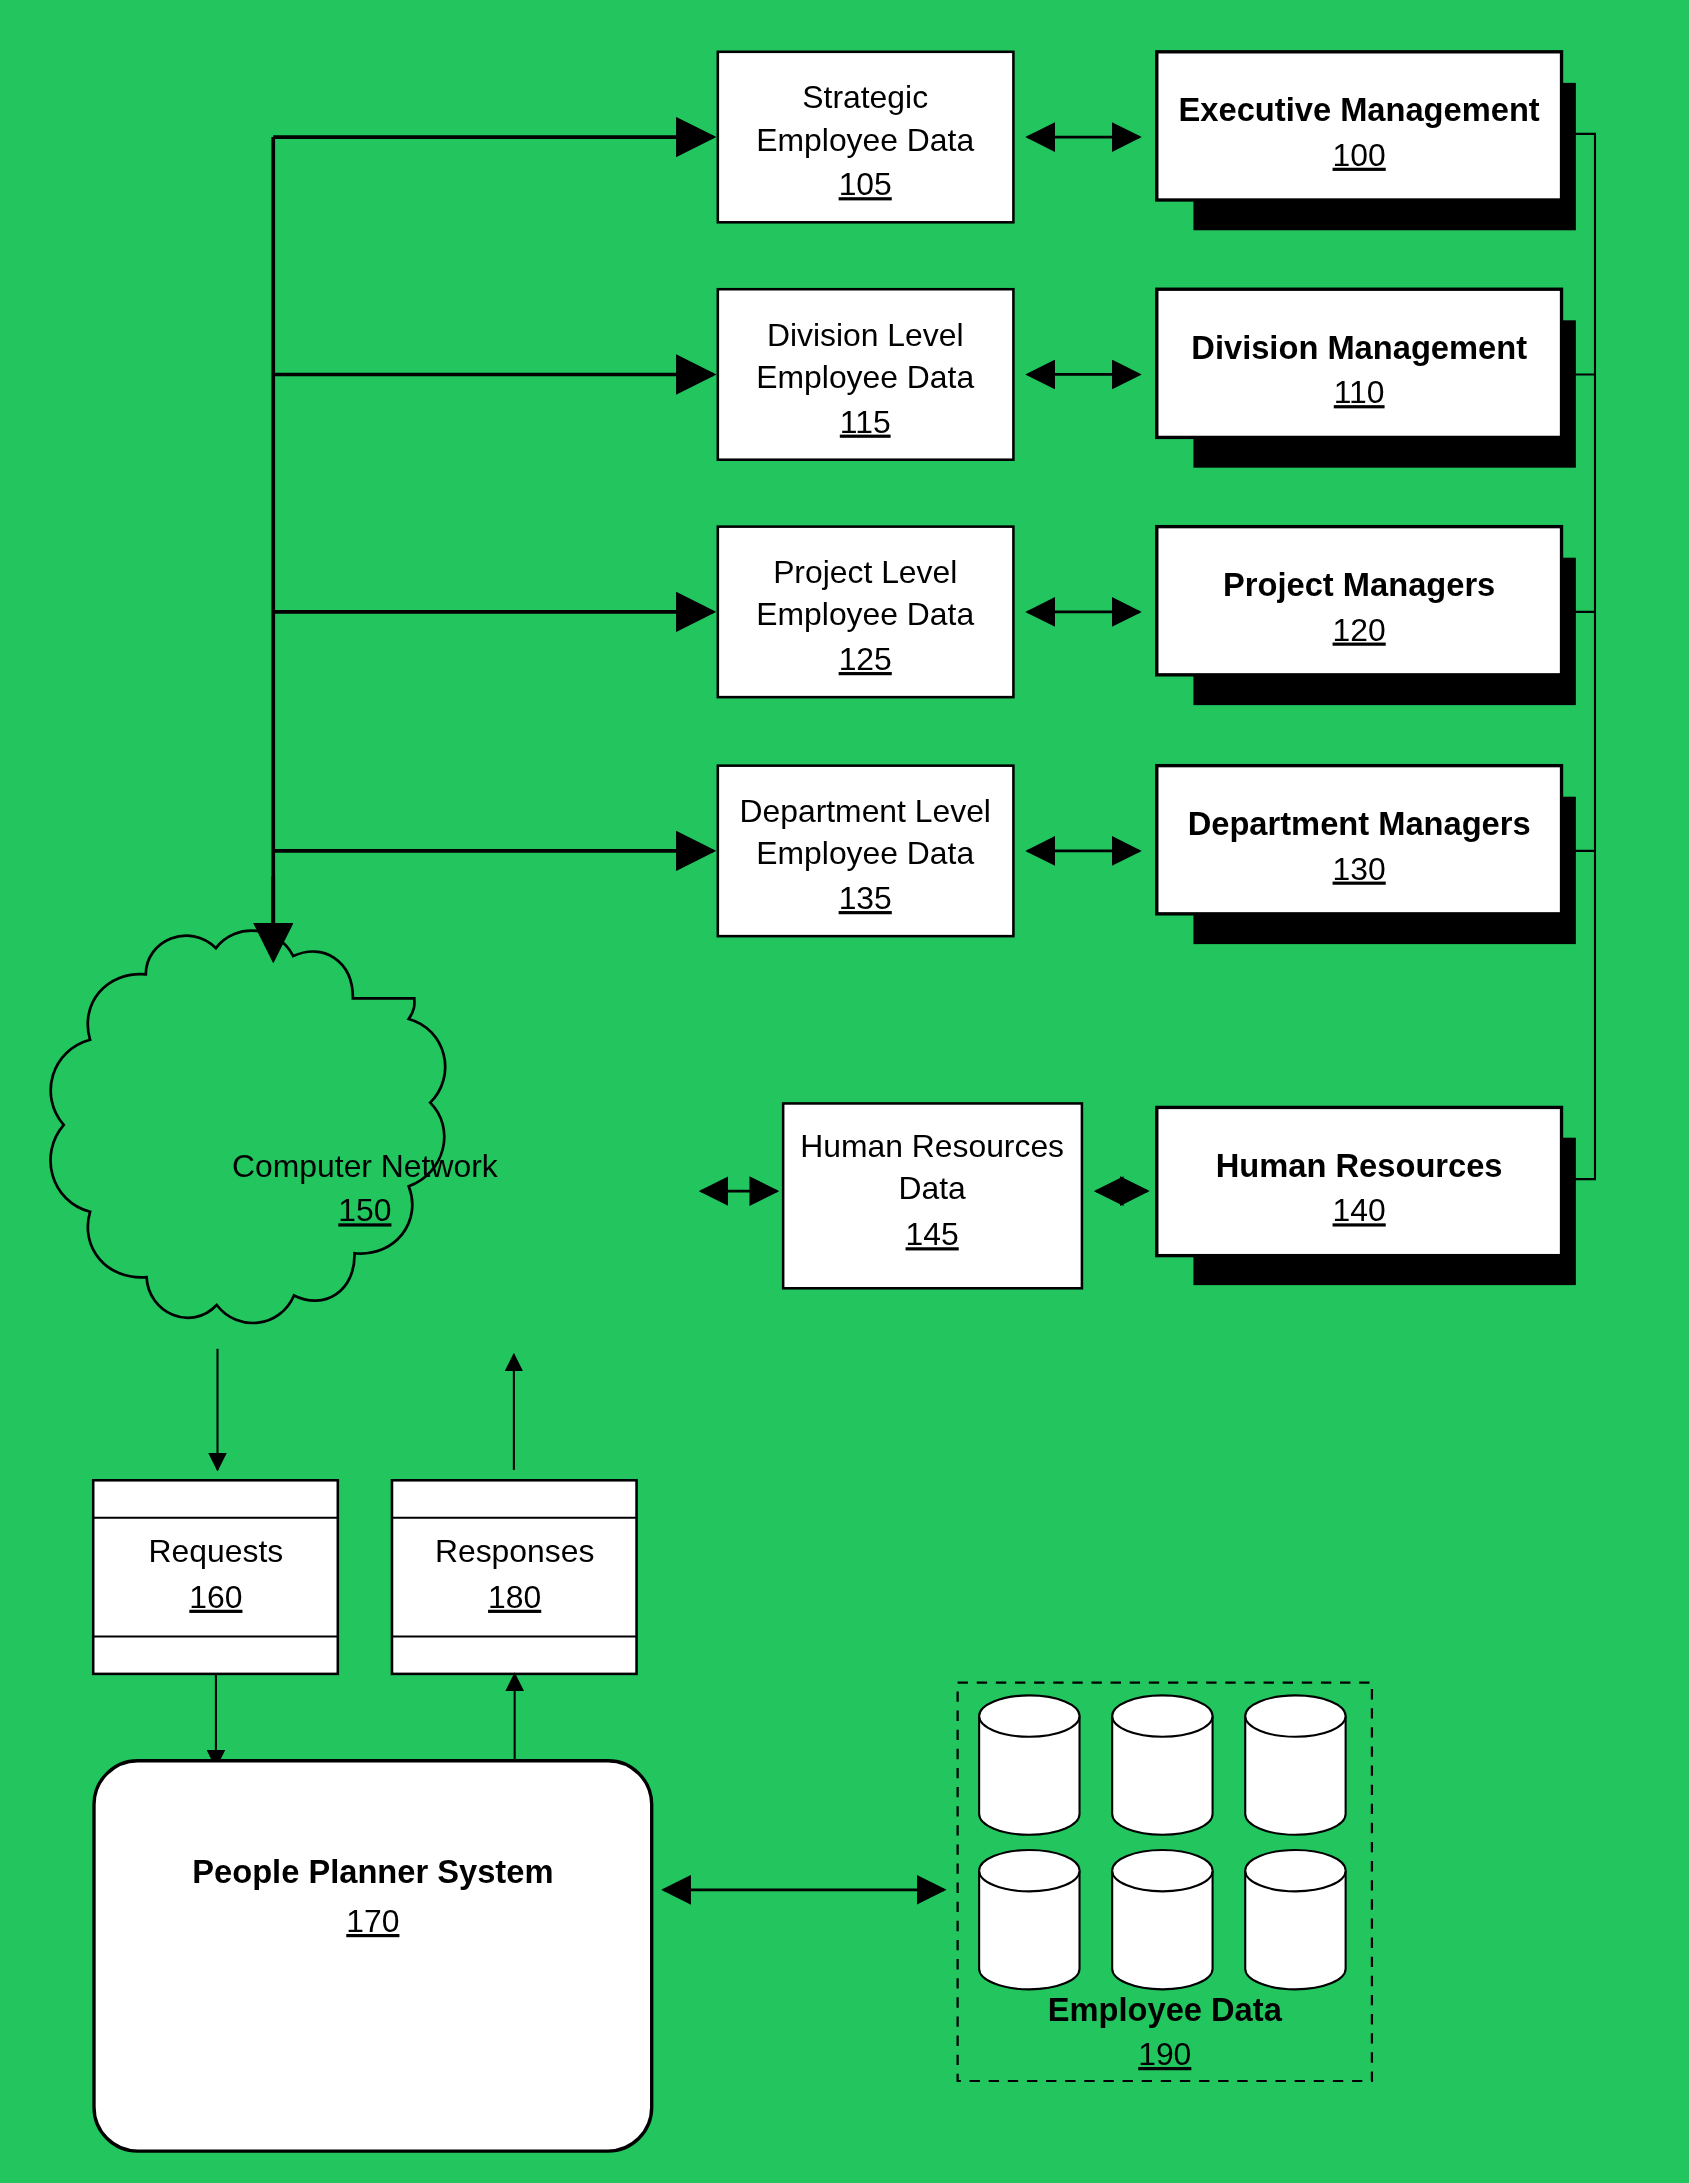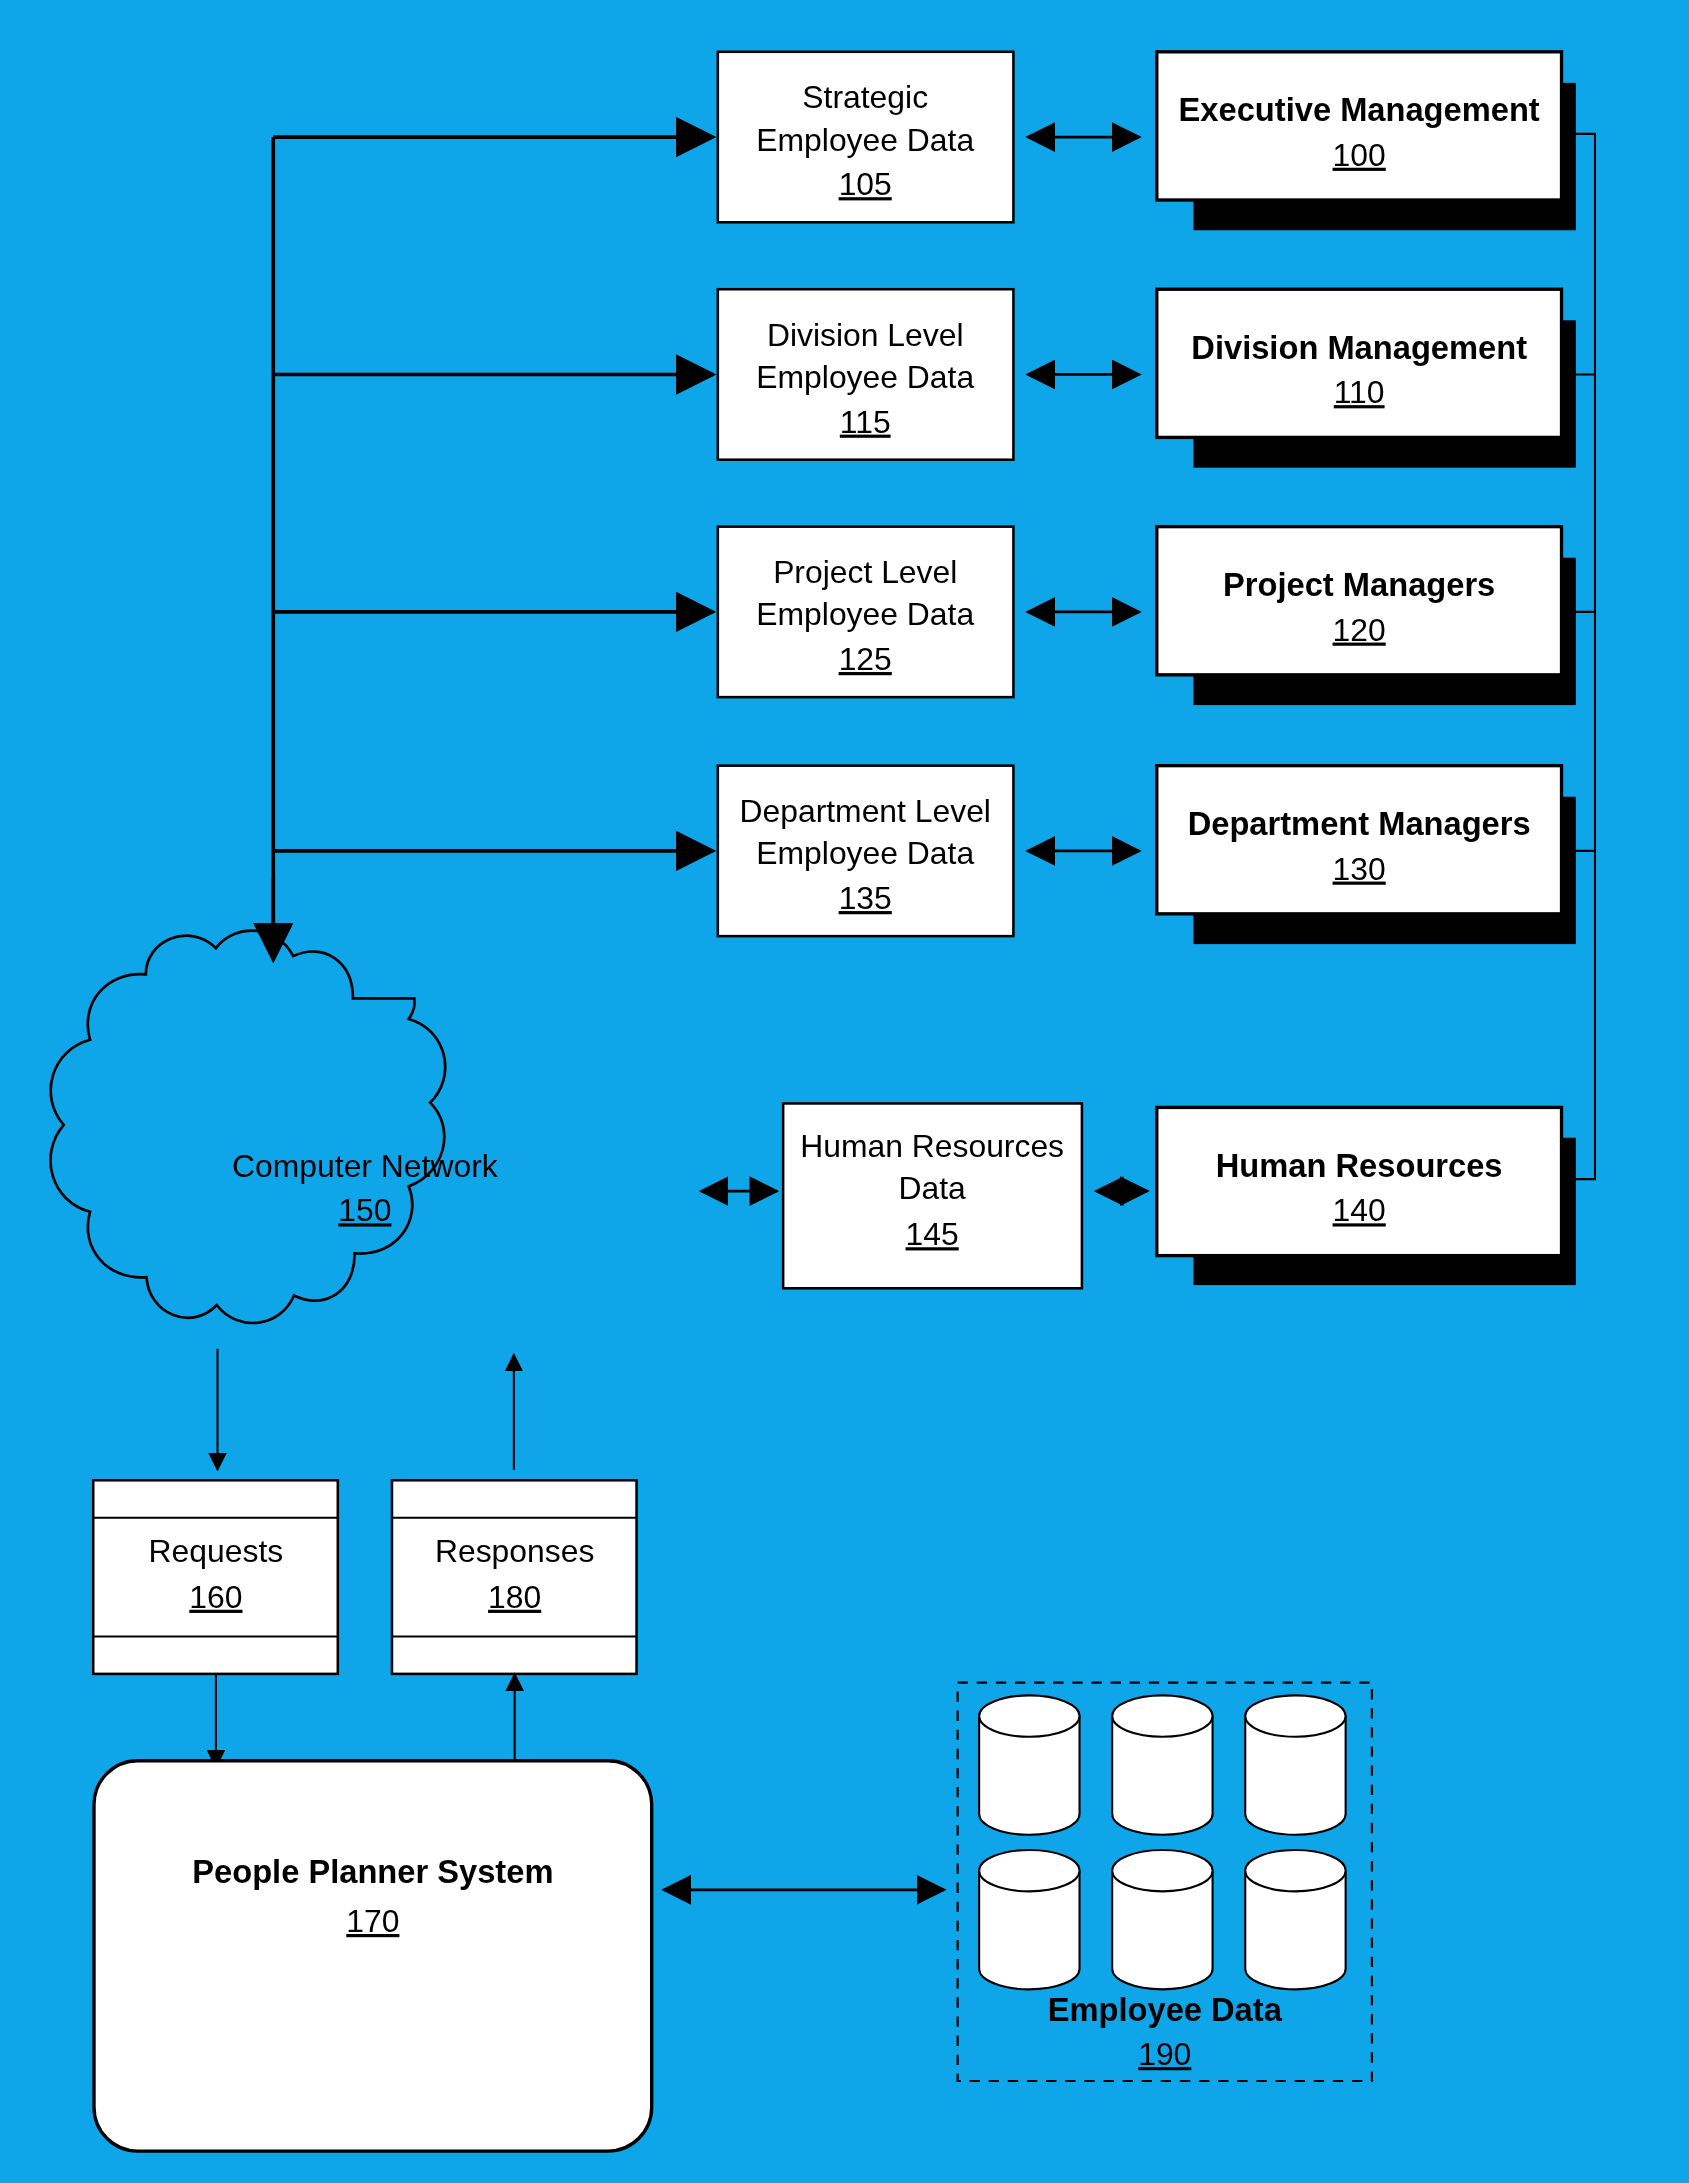--- a/index.html
+++ b/index.html
@@ -1,17 +1,17 @@
 <!DOCTYPE html>
 <html style="font-size:12.7px"><head>
 <meta charset="utf-8">
 <style>
   html,body{margin:0;padding:0;background:#ffffff;}
   body{width:1689px;height:2183px;font-family:"Liberation Sans",sans-serif;}
-  #figure{position:relative;width:1689px;height:2183px;background:#0ea5e9;}
+  #figure{position:relative;width:1689px;height:2183px;background:#22c55e;}
   svg{display:block;}
   .bx-text{font-family:"Liberation Sans",sans-serif;font-size:40px;fill:#000;}
   .bx-text-b{font-family:"Liberation Sans",sans-serif;font-size:41px;font-weight:bold;fill:#000;}
   .ref{font-family:"Liberation Sans",sans-serif;font-size:40px;fill:#000;text-decoration:underline;}
   .ref-b{font-family:"Liberation Sans",sans-serif;font-size:40px;fill:#000;text-decoration:underline;}
   .box{fill:#ffffff;stroke:#000000;stroke-width:3.2;}
   .box-hv{fill:#ffffff;stroke:#000000;stroke-width:4.2;}
   .shadow{fill:#000000;}
   .ln{stroke:#000000;stroke-width:3.4;fill:none;}
   .ln-thin{stroke:#000000;stroke-width:2.6;fill:none;}

